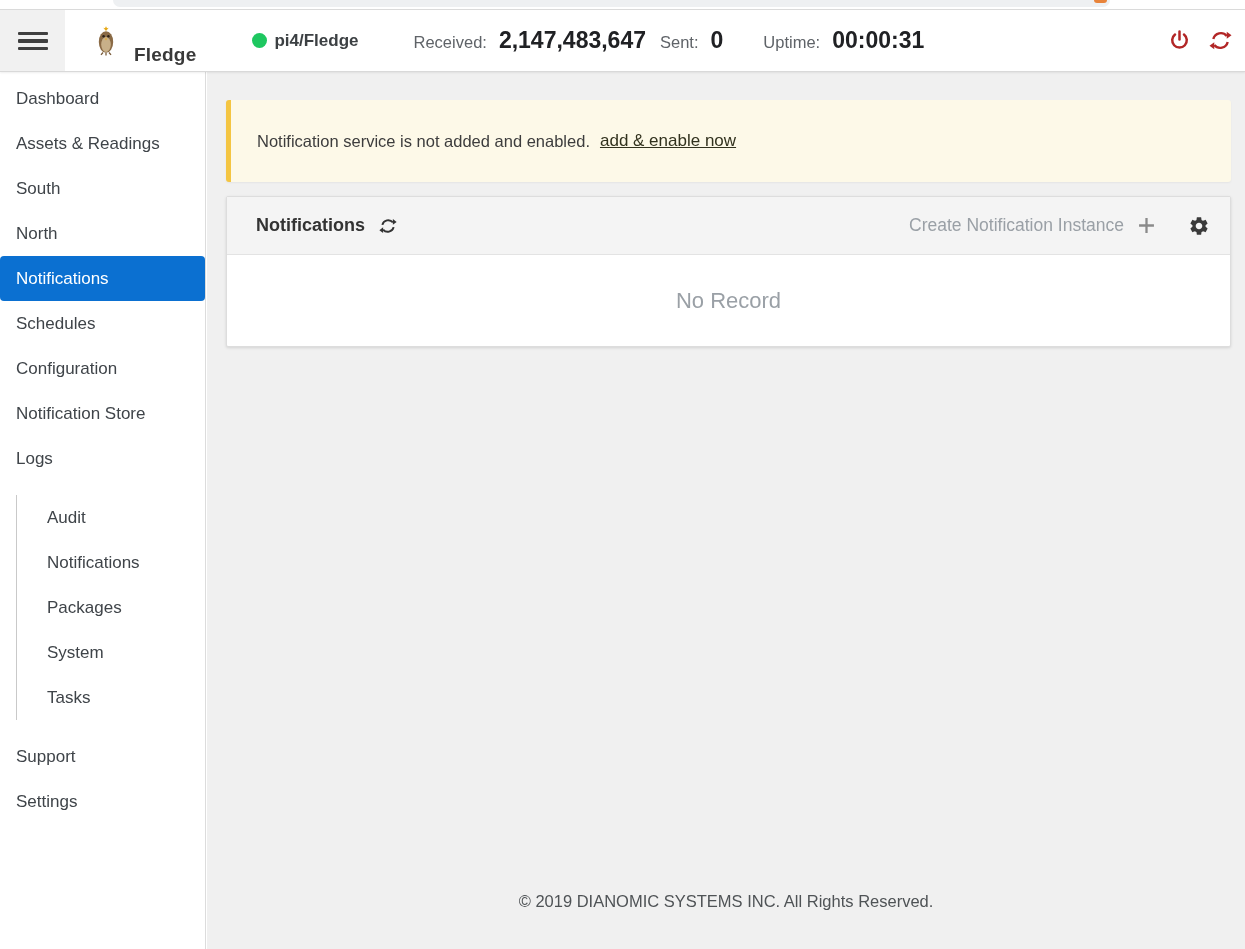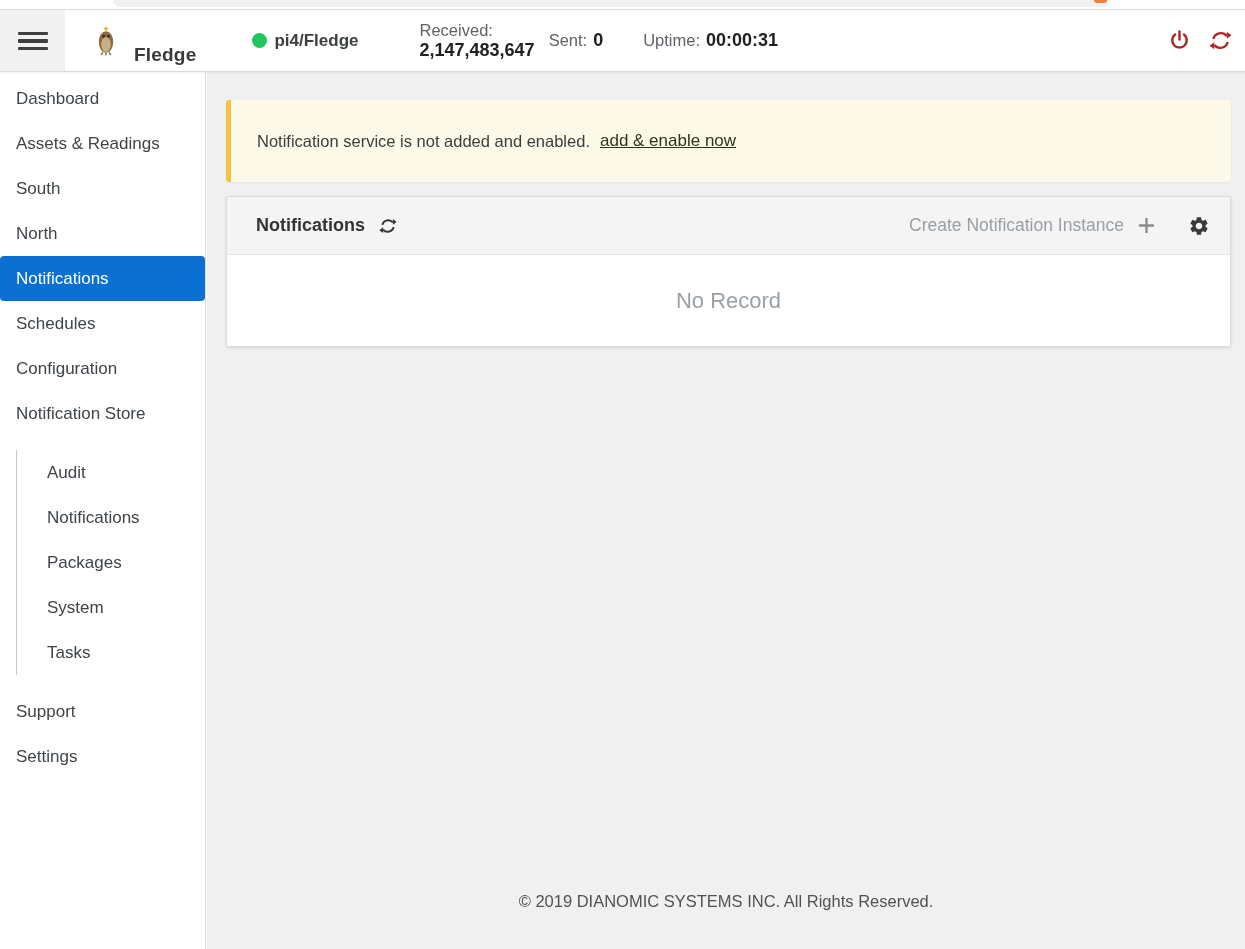--- a/index.html
+++ b/index.html
@@ -17,22 +17,22 @@
   .burger-box span { display:block; width:30px; height:3px; background:#3f3f3f; border-radius:1px; }
   .burger-box span + span { margin-top:4px; }
   .burger-box span:nth-child(2){ height:4px; }
   .brand { display:flex; align-items:center; margin-left:30px; }
   .app-name { font-size:19px; font-weight:bold; color:#393939; margin-left:17px; letter-spacing:.2px;margin-top:28px; }
   .status { display:flex; align-items:center; margin-left:56px; }
   .dot { width:15px; height:15px; border-radius:50%; background:#1ec760; }
   .instance { font-size:17px; font-weight:bold; color:#3c4043; margin-left:7px; }
   .stats { display:flex; align-items:center; font-size:16.5px; color:#5f6368; }
   .stat { display:flex; align-items:baseline; }
-  .stat b { color:#202124; margin-left:6px; font-size:18px; }
-  .stat-received { margin-left:55px;flex-direction:column; }
+  .stat b { color:#202124; margin-left:12px; font-size:23px; }
+  .stat-received { margin-left:55px; }
   .stat-sent { margin-left:14px; }
   .stat-uptime { margin-left:40px; }
   .header-actions { margin-left:auto; display:flex; align-items:center; margin-right:13px; color:#b22626; }
   .header-actions .icon-btn { cursor:pointer; display:flex; align-items:center; }
   .header-actions .icon-btn + .icon-btn { margin-left:18px; }
 
   
   .sidebar { position:absolute; left:0; top:72px; width:206px; bottom:0; background:#fff; border-right:1px solid #dcdcdc; padding-top:4px; z-index:3; }
   .nav-item { display:flex; align-items:center; height:45px; padding-left:16px; font-size:17px; color:#3f4449; cursor:pointer; }
   .nav-item.selected { background:#0b70d1; color:#ffffff; border-radius:4px; }
@@ -124,20 +124,21 @@
 
 <nav class="sidebar">
   <div class="nav-item">Dashboard</div>
   <div class="nav-item">Assets &amp; Readings</div>
   <div class="nav-item">South</div>
   <div class="nav-item">North</div>
   <div class="nav-item selected">Notifications</div>
   <div class="nav-item">Schedules</div>
   <div class="nav-item">Configuration</div>
   <div class="nav-item">Notification Store</div>
+  <div class="nav-item">Logs</div>
   <div class="subgroup">
     <div class="nav-item">Audit</div>
     <div class="nav-item">Notifications</div>
     <div class="nav-item">Packages</div>
     <div class="nav-item">System</div>
     <div class="nav-item">Tasks</div>
   </div>
   <div class="nav-item">Support</div>
   <div class="nav-item">Settings</div>
 </nav>

